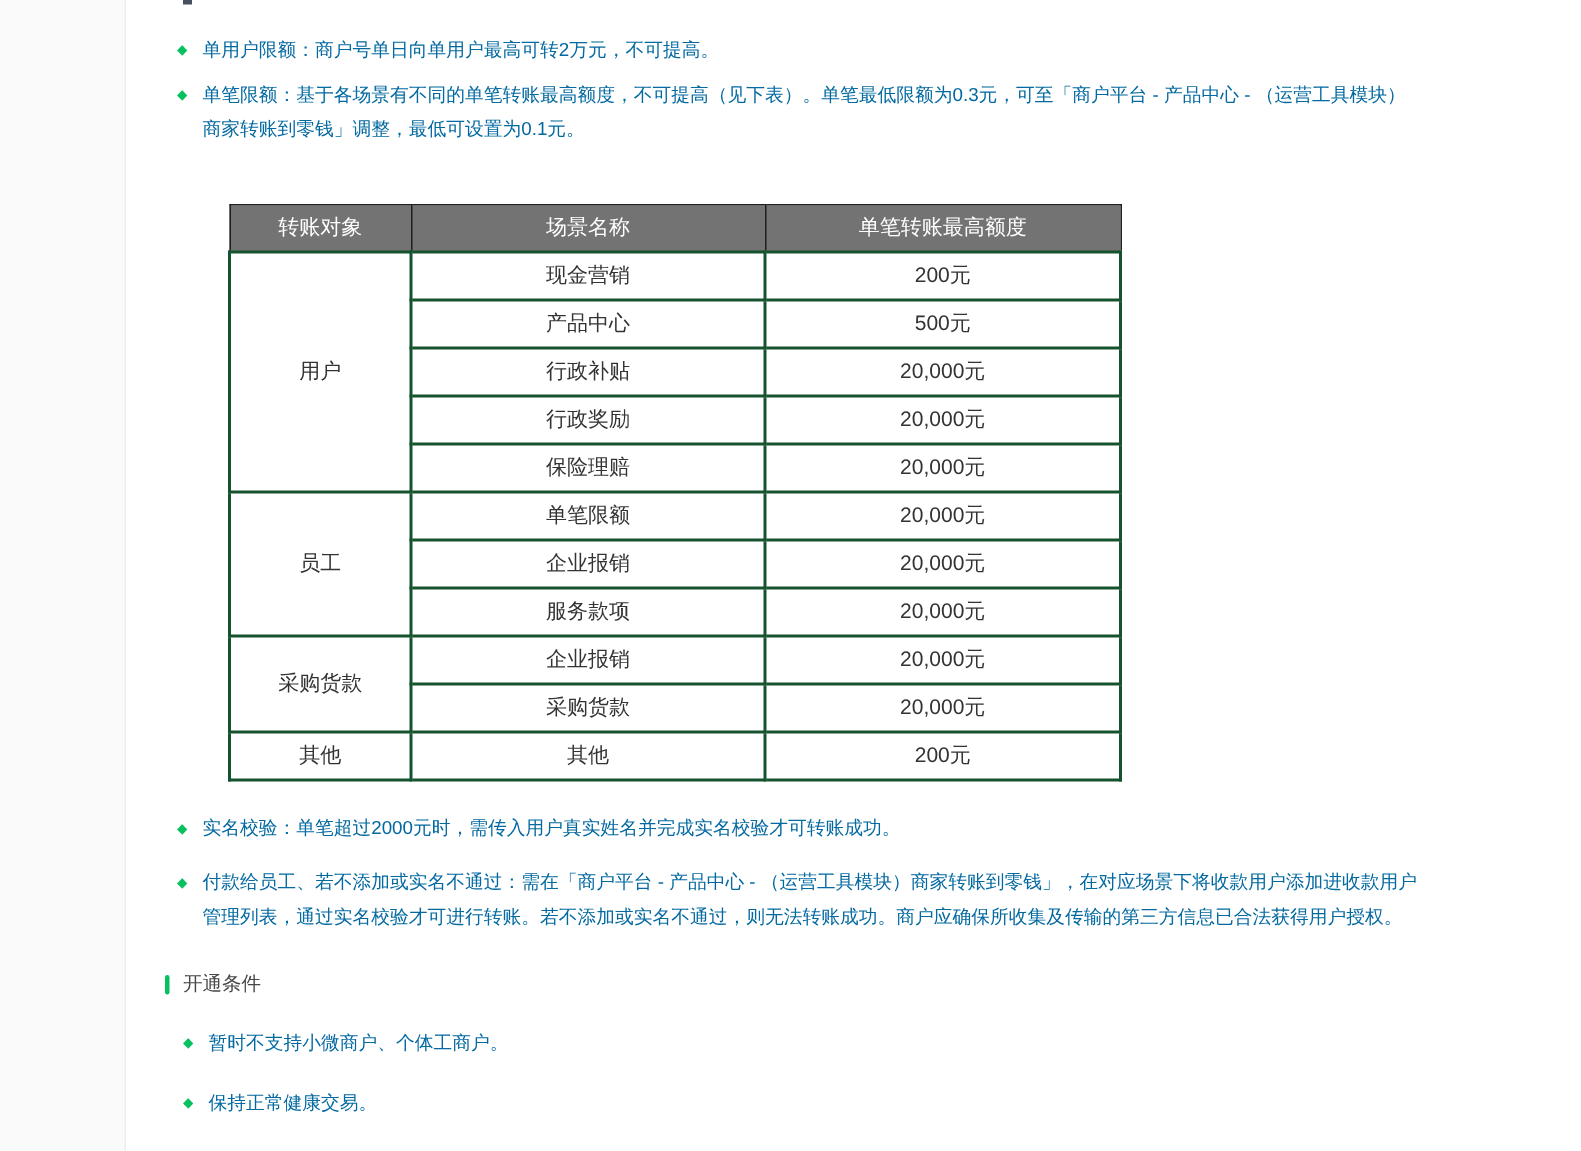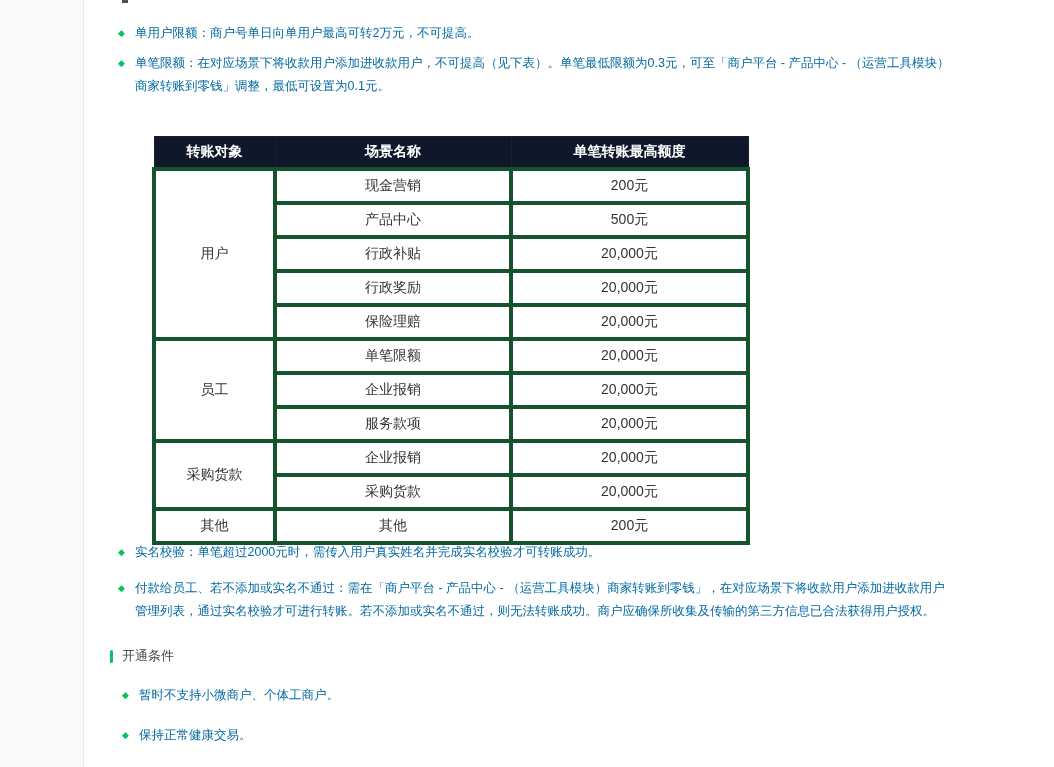--- a/index.html
+++ b/index.html
@@ -23,25 +23,25 @@
     margin-right:7px;text-align:left;
   }
   .bullet .btext{
     font-size:12.5px;line-height:23px;color:#0369a1;white-space:pre-line;
   }
   .limit-table{
     position:absolute;left:152px;top:136px;border-collapse:collapse;
     table-layout:fixed;
   }
   .limit-table th{
-    background:#0f172a;color:#ffffff;font-size:14px;font-weight:bold;
+    background:#737373;color:#ffffff;font-size:14px;font-weight:normal;
     height:30px;border:1px solid #1f1f1f;text-align:center;padding:0;
   }
   .limit-table td{
-    font-size:14px;color:#333333;height:30px;border:4px solid #14532d;
+    font-size:14px;color:#333333;height:30px;border:2px solid #14532d;
     text-align:center;padding:0;background:#ffffff;
   }
   .col-target{width:121px;}
   .col-scene{width:236px;}
   .col-amount{width:237px;}
   .section-title{
     position:absolute;left:110px;top:648px;display:flex;align-items:center;
   }
   .section-title .bar{
     width:3px;height:13px;background:#07c160;border-radius:2px;
@@ -57,21 +57,21 @@
 <div class="left-rail"></div>
 <div class="clip-fragment"></div>
 
 <div class="bullet" style="left:118px;top:22px;">
   <span class="diamond">◆</span>
   <span class="btext">单用户限额：商户号单日向单用户最高可转2万元，不可提高。</span>
 </div>
 
 <div class="bullet" style="left:118px;top:52px;">
   <span class="diamond">◆</span>
-  <span class="btext">单笔限额：在对应场景下将收款用户添加进收款用户，不可提高（见下表）。单笔最低限额为0.3元，可至「商户平台 - 产品中心 - （运营工具模块）
+  <span class="btext">单笔限额：基于各场景有不同的单笔转账最高额度，不可提高（见下表）。单笔最低限额为0.3元，可至「商户平台 - 产品中心 - （运营工具模块）
 商家转账到零钱」调整，最低可设置为0.1元。</span>
 </div>
 
 <table class="limit-table">
   <colgroup>
     <col class="col-target">
       <col class="col-scene">
       <col class="col-amount">
   </colgroup>
   <thead>

